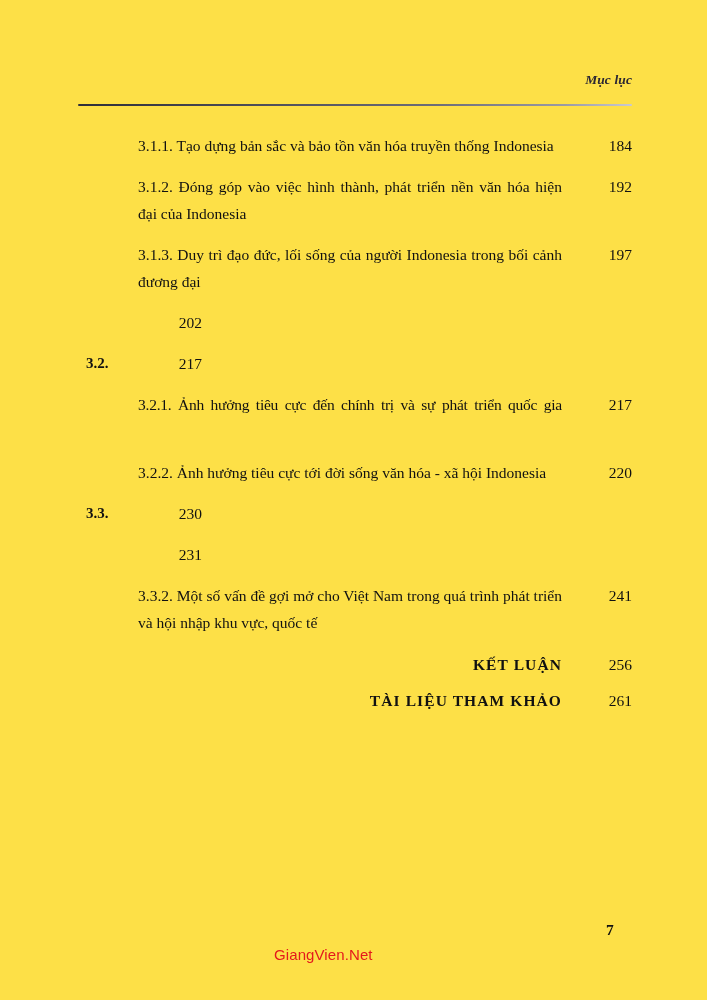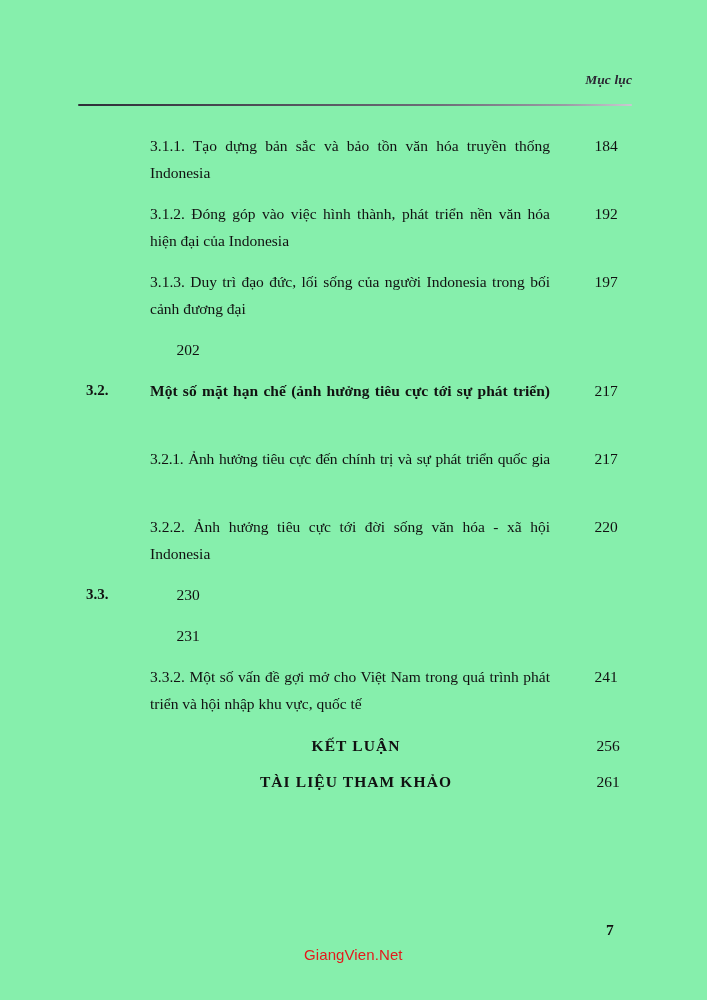--- a/index.html
+++ b/index.html
@@ -14,21 +14,21 @@
     color: #111111;
     position: relative;
     overflow: hidden;
   }
 
   .page {
     position: absolute;
     left: 0; top: 0;
     width: 707px;
     height: 1000px;
-    background: #86efac;
+    background: #fde047;
   }
 
   
   .header {
     position: absolute;
     left: 78px;
     top: 72px;
     width: 554px;
     height: 36px;
   }
@@ -64,21 +64,20 @@
     left: 78px;
     top: 132px;
     width: 554px;
   }
 
   .toc-row {
     display: flex;
     align-items: flex-start;
     width: 554px;
     margin-bottom: 14px;
-    gap: 12px;
   }
 
   .num-col {
     width: 60px;
     flex: 0 0 60px;
     font-size: 15px;
     line-height: 27px;
     font-weight: bold;
     padding-left: 8px;
     box-sizing: border-box;
@@ -98,39 +97,39 @@
   }
   .title-col.sub {
     font-weight: normal;
   }
   .title-col.major {
     font-weight: bold;
   }
   .title-col.frontmatter {
     font-weight: bold;
     letter-spacing: 1.1px;
-    text-align: center;
+    text-align: right;
     margin-left: 12px;
   }
   .title-col.justify-all::after {
     content: "";
     display: inline-block;
     width: 100%;
   }
   .title-col.condensed {
     letter-spacing: -0.25px;
     word-spacing: -0.5px;
   }
 
   .page-col {
     width: 64px;
     flex: 0 0 64px;
     font-size: 15.5px;
     line-height: 27px;
-    text-align: center;
+    text-align: right;
     padding-left: 12px;
     box-sizing: border-box;
   }
 
   
   .toc-row.frontmatter-row { margin-bottom: 6px; }
   .toc-row.frontmatter-row .title-col,
   .toc-row.frontmatter-row .page-col { line-height: 30px; }
   .toc-row.frontmatter-row .page-col { padding-left: 16px; }
 
@@ -139,21 +138,21 @@
     position: absolute;
     left: 606px;
     top: 921px;
     width: 40px;
     font-size: 15.5px;
     font-weight: bold;
     text-align: left;
   }
   .watermark {
     position: absolute;
-    left: 304px;
+    left: 274px;
     top: 946px;
     font-family: "Liberation Sans", "DejaVu Sans", sans-serif;
     font-size: 15px;
     font-weight: normal;
     color: #e4191c;
     letter-spacing: 0.1px;
     white-space: nowrap;
   }
 </style>
 </head>
@@ -181,21 +180,20 @@
         <div class="num-col empty"></div>
         <div class="title-col sub">3.1.3. Duy trì đạo đức, lối sống của người Indonesia trong bối cảnh đương đại</div>
         <div class="page-col">197</div>
       </div>
       <div class="toc-row">
         <div class="num-col empty"></div>
         <div class="page-col">202</div>
       </div>
       <div class="toc-row">
         <div class="num-col">3.2.</div>
-        <div class="title-col major justify-all">Một số mặt hạn chế (ảnh hưởng tiêu cực tới sự phát triển)</div>
         <div class="page-col">217</div>
       </div>
       <div class="toc-row">
         <div class="num-col empty"></div>
         <div class="title-col sub condensed justify-all">3.2.1. Ảnh hưởng tiêu cực đến chính trị và sự phát triển quốc gia</div>
         <div class="page-col">217</div>
       </div>
       <div class="toc-row">
         <div class="num-col empty"></div>
         <div class="title-col sub">3.2.2. Ảnh hưởng tiêu cực tới đời sống văn hóa - xã hội Indonesia</div>

